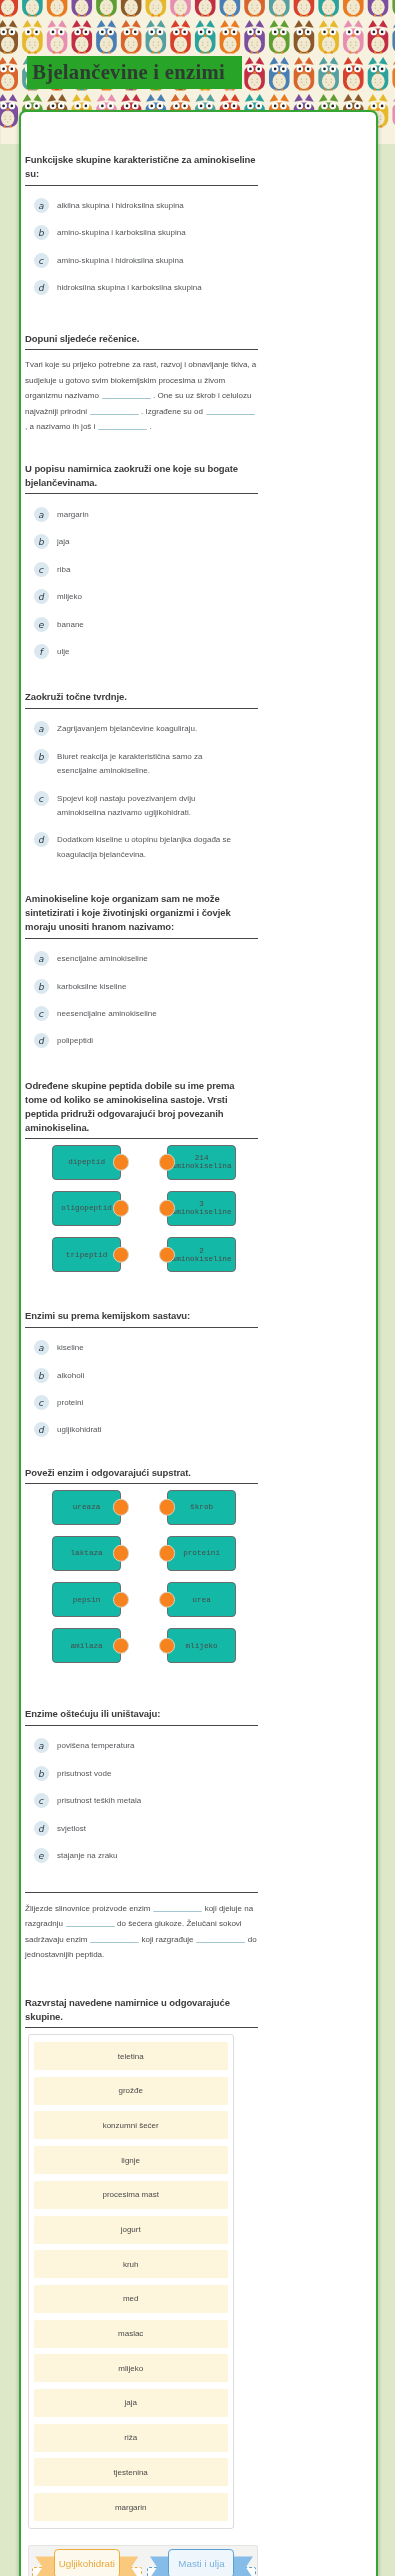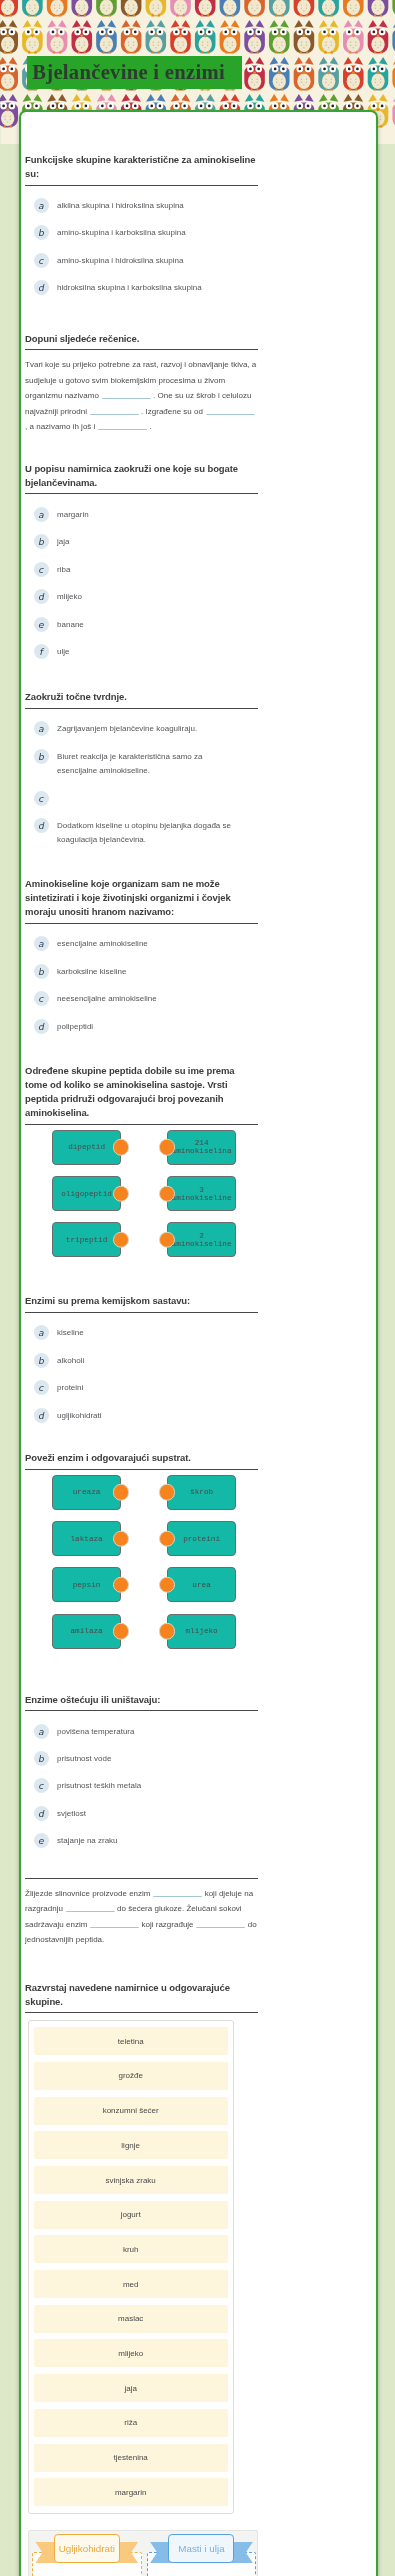--- a/index.html
+++ b/index.html
@@ -272,20 +272,21 @@
         <div class="opt">
           <span class="opt-letter">a</span>
           <span class="opt-text">Zagrijavanjem bjelančevine koaguliraju.</span>
         </div>
         <div class="opt">
           <span class="opt-letter">b</span>
           <span class="opt-text">Biuret reakcija je karakteristična samo za esencijalne aminokiseline.</span>
         </div>
         <div class="opt">
           <span class="opt-letter">c</span>
+          <span class="opt-text">Spojevi koji nastaju povezivanjem dviju aminokiselina nazivamo ugljikohidrati.</span>
         </div>
         <div class="opt">
           <span class="opt-letter">d</span>
           <span class="opt-text">Dodatkom kiseline u otopinu bjelanjka događa se koagulacija bjelančevina.</span>
         </div>
       </div>
     </section>
 
     <section class="mt-q5">
       <h2 class="q-h">Aminokiseline koje organizam sam ne može sintetizirati i koje životinjski organizmi i čovjek moraju unositi hranom nazivamo:</h2>
@@ -451,21 +452,21 @@
 
     <section class="mt-q11">
       <h2 class="q-h">Razvrstaj navedene namirnice  u odgovarajuće skupine.</h2>
       <div class="q-rule"></div>
 
       <div class="items-panel">
         <div class="item">teletina</div>
         <div class="item">grožđe</div>
         <div class="item">konzumni šećer</div>
         <div class="item">lignje</div>
-        <div class="item">svinjska zraku</div>
+        <div class="item">procesima mast</div>
         <div class="item">jogurt</div>
         <div class="item">kruh</div>
         <div class="item">med</div>
         <div class="item">maslac</div>
         <div class="item">mlijeko</div>
         <div class="item">jaja</div>
         <div class="item">riža</div>
         <div class="item">tjestenina</div>
         <div class="item">margarin</div>
       </div>

